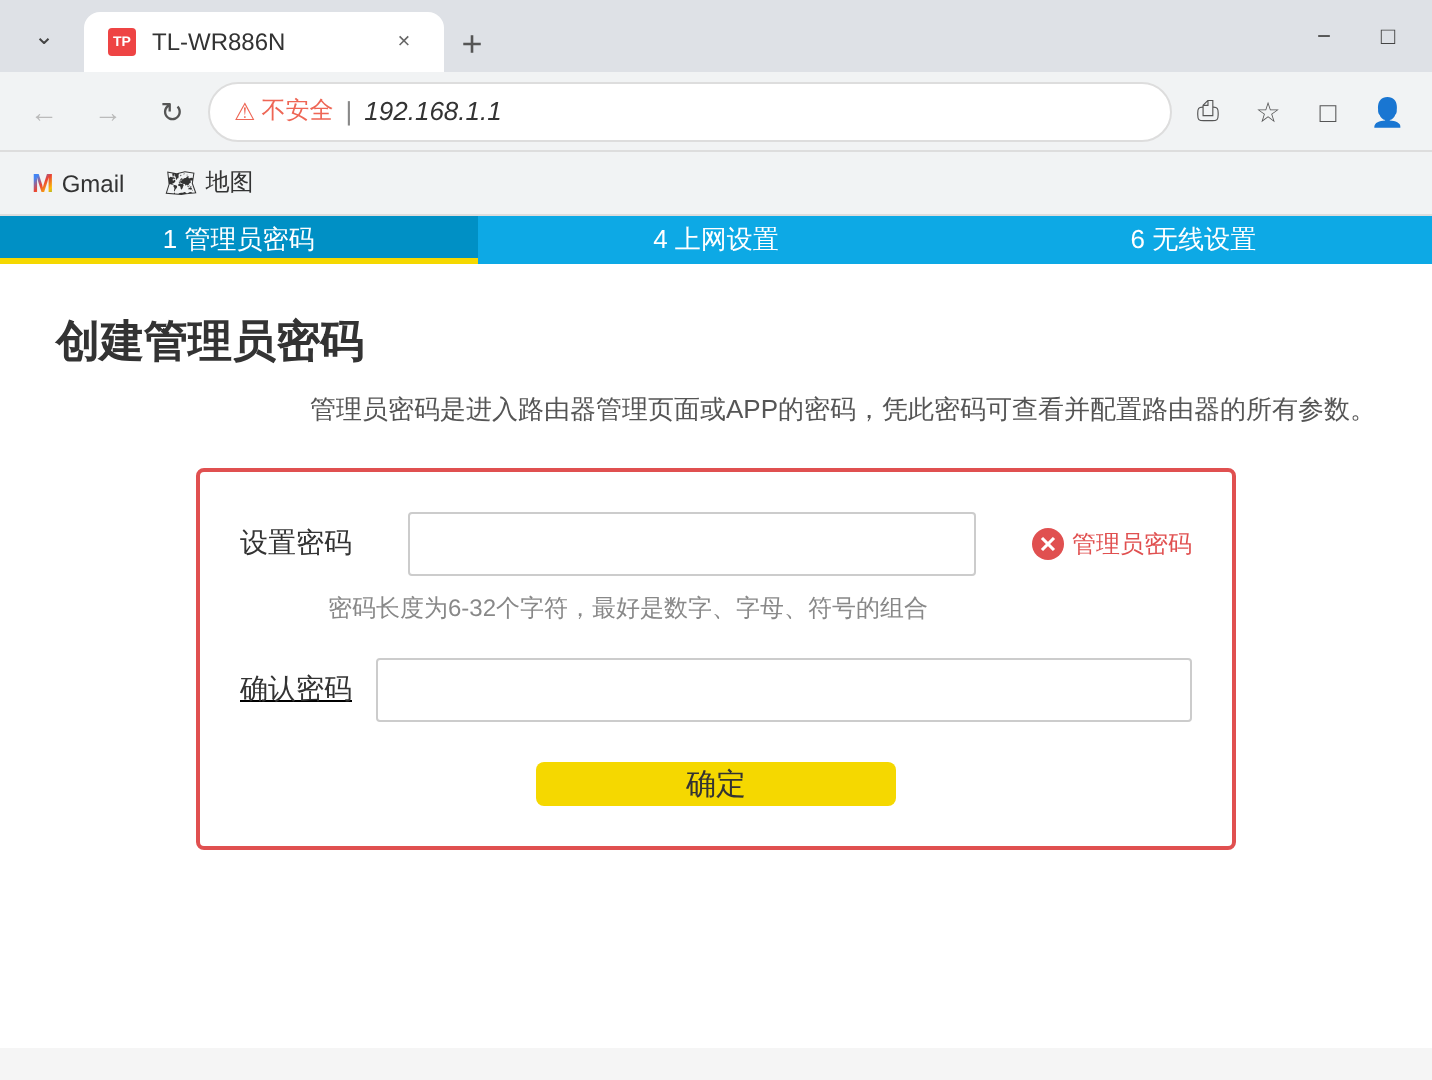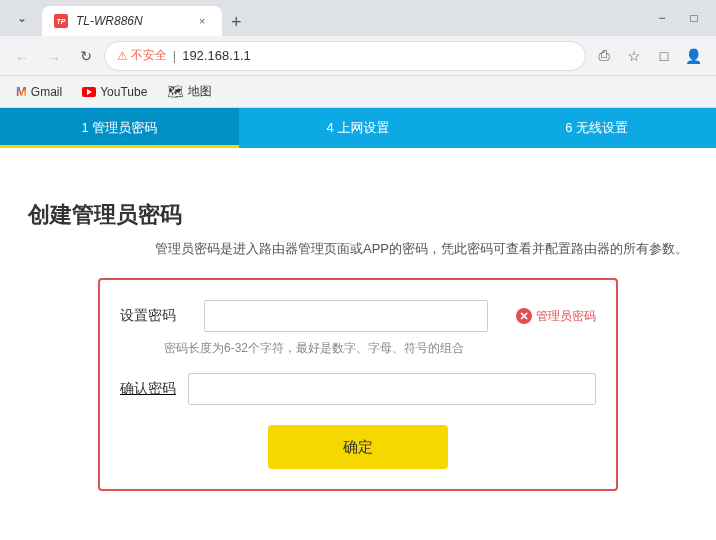--- a/index.html
+++ b/index.html
@@ -12,21 +12,20 @@
       display: flex;
       align-items: center;
       padding: 0 8px;
       gap: 6px;
     }
     .tab-area {
       display: flex;
       align-items: flex-end;
       flex: 1;
       height: 100%;
-      font-style: italic;
     }
     .tab {
       background: #fff;
       border-radius: 8px 8px 0 0;
       padding: 6px 12px;
       display: flex;
       align-items: center;
       gap: 8px;
       height: 30px;
       min-width: 180px;
@@ -118,21 +117,21 @@
       gap: 6px;
       font-size: 13px;
     }
     .security-warning {
       display: flex;
       align-items: center;
       gap: 3px;
       color: #e65;
       font-size: 12px;
     }
-    .address-text { color: #333; font-size: 13px; }
+    .address-text { color: #333; font-size: 13px; font-style: italic; }
     .toolbar-icons {
       display: flex;
       align-items: center;
       gap: 2px;
     }
     .toolbar-icon {
       width: 28px;
       height: 28px;
       display: flex;
       align-items: center;
@@ -183,21 +182,21 @@
     
     .page {
       background: #f5f5f5;
       height: calc(540px - 36px - 40px - 32px);
       overflow: hidden;
     }
 
     
     .steps-bar {
       background: #0da9e5;
-      height: 40px;
+      height: 24px;
       display: flex;
       align-items: center;
     }
     .step {
       flex: 1;
       height: 100%;
       display: flex;
       align-items: center;
       justify-content: center;
       color: #fff;
@@ -221,21 +220,20 @@
     .main-content {
       background: #fff;
       padding: 24px 28px;
       height: calc(100% - 40px);
     }
     .page-title {
       font-size: 22px;
       font-weight: bold;
       color: #333;
       margin-bottom: 10px;
-      margin-top: 28px;
     }
     .page-desc {
       font-size: 13px;
       color: #555;
       margin-bottom: 20px;
       text-align: right;
     }
 
     
     .form-card {
@@ -298,21 +296,21 @@
       display: flex;
       align-items: center;
       gap: 12px;
       margin-bottom: 20px;
       text-decoration: underline;
     }
     .confirm-btn {
       display: block;
       margin: 0 auto;
       width: 180px;
-      height: 44px;
+      height: 22px;
       background: #f5d800;
       border: none;
       border-radius: 4px;
       font-size: 15px;
       color: #333;
       cursor: pointer;
       font-weight: 500;
     }
 
     
@@ -367,26 +365,20 @@
     <div class="toolbar-icon">👤</div>
   </div>
 </div>
 
 <div class="bookmarks-bar">
   <div class="bookmark-item">
     <span class="gmail-m">M</span>
     <span>Gmail</span>
   </div>
   <div class="bookmark-item">
-    <div class="bookmark-favicon-yt">
-      <div class="yt-play"></div>
-    </div>
-    <span>YouTube</span>
-  </div>
-  <div class="bookmark-item">
     <span style="font-size:13px;">🗺</span>
     <span>地图</span>
   </div>
 </div>
 
 <div class="page">
 
   <div class="steps-bar">
     <div class="step active">
       <span>1 管理员密码</span>

